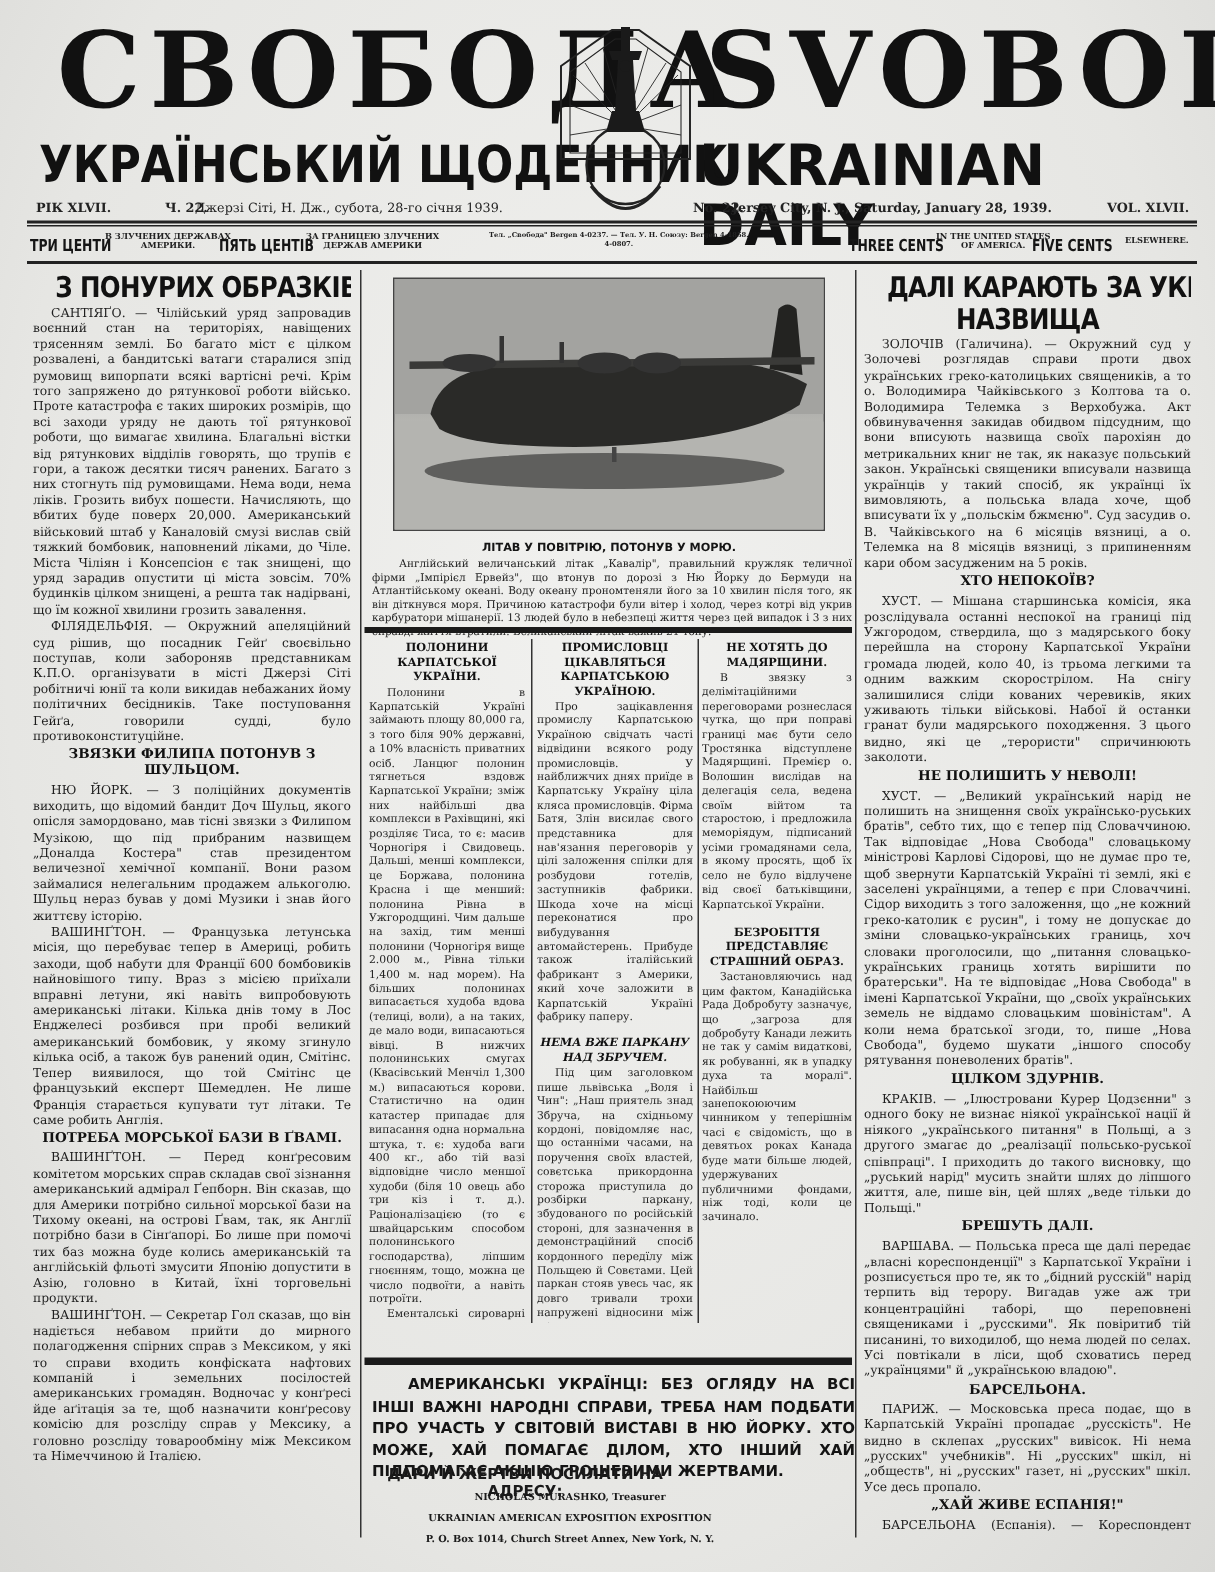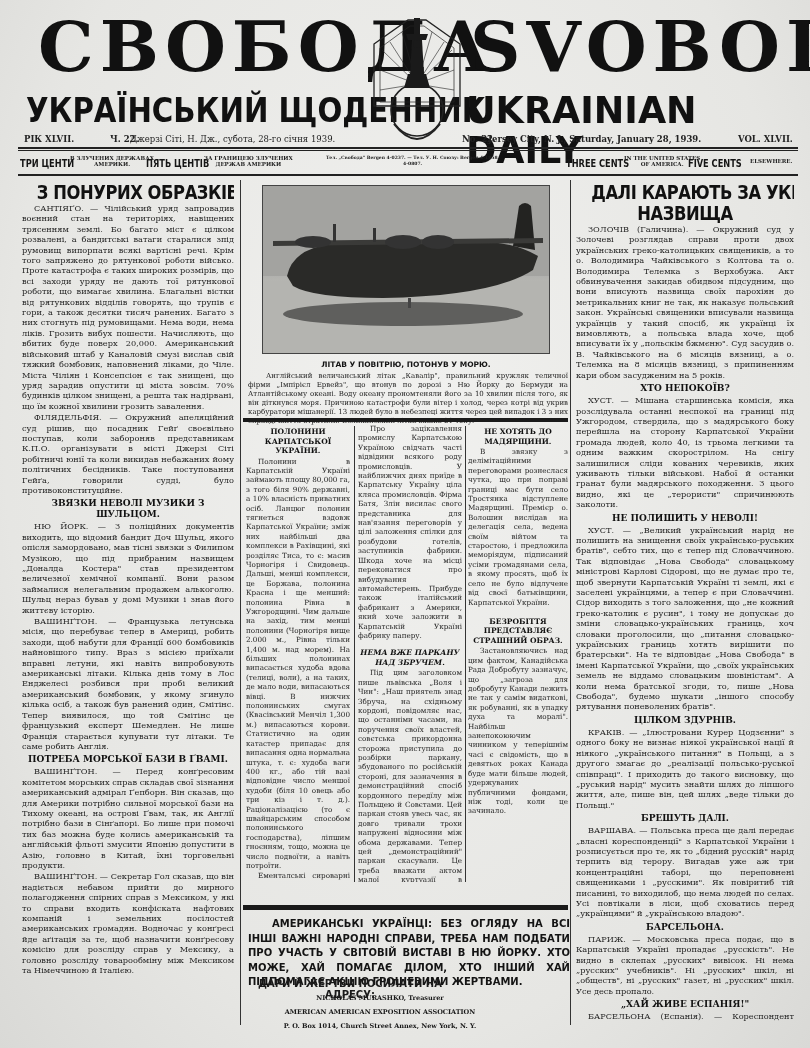--- a/index.html
+++ b/index.html
@@ -170,21 +170,21 @@
 
   <div class="col" style="left:22px; top:182px; width:212px; height:840px; overflow:hidden;">
     <div class="headline-big">З ПОНУРИХ ОБРАЗКІВ У ЧІЛЄ</div>
     <div>
         <p>САНТІЯҐО. — Чілійський уряд запровадив воєнний стан на територіях, навіщених трясенням землі. Бо багато міст є цілком розвалені, а бандитські ватаги старалися зпід румовищ випорпати всякі вартісні речі. Крім того запряжено до рятункової роботи військо. Проте катастрофа є таких широких розмірів, що всі заходи уряду не дають тої рятункової роботи, що вимагає хвилина. Благальні вістки від рятункових відділів говорять, що трупів є гори, а також десятки тисяч ранених. Багато з них стогнуть під румовищами. Нема води, нема ліків. Грозить вибух пошести. Начисляють, що вбитих буде поверх 20,000. Американський військовий штаб у Каналовій смузі вислав свій тяжкий бомбовик, наповнений ліками, до Чіле. Міста Чіліян і Консепсіон є так знищені, що уряд зарадив опустити ці міста зовсім. 70% будинків цілком знищені, а решта так надірвані, що їм кожної хвилини грозить завалення.</p>
       </div>
     <div>
         <p>ФІЛЯДЕЛЬФІЯ. — Окружний апеляційний суд рішив, що посадник Гейґ своєвільно поступав, коли забороняв представникам К.П.О. організувати в місті Джерзі Сіті робітничі юнії та коли викидав небажаних йому політичних бесідників. Таке поступовання Гейґа, говорили судді, було противоконституційне.</p>
       </div>
     <div>
-        <div class="head">ЗВЯЗКИ НЕВОЛІ МУЗИКИ З ШУЛЬЦОМ.</div>
+        <div class="head">ЗВЯЗКИ ФИЛИПА ПОТОНУВ З ШУЛЬЦОМ.</div>
         <p>НЮ ЙОРК. — З поліційних документів виходить, що відомий бандит Доч Шульц, якого опісля замордовано, мав тісні звязки з Филипом Музікою, що під прибраним назвищем „Доналда Костера" став президентом величезної хемічної компанії. Вони разом займалися нелегальним продажем алькоголю. Шульц нераз бував у домі Музики і знав його життєву історію.</p>
       </div>
     <div>
         <p>ВАШИНҐТОН. — Французька летунська місія, що перебуває тепер в Америці, робить заходи, щоб набути для Франції 600 бомбовиків найновішого типу. Враз з місією приїхали вправні летуни, які навіть випробовують американські літаки. Кілька днів тому в Лос Енджелесі розбився при пробі великий американський бомбовик, у якому згинуло кілька осіб, а також був ранений один, Смітінс. Тепер виявилося, що той Смітінс це французький експерт Шемедлен. Не лише Франція старається купувати тут літаки. Те саме робить Англія.</p>
       </div>
     <div>
         <div class="head">ПОТРЕБА МОРСЬКОЇ БАЗИ В ҐВАМІ.</div>
         <p>ВАШИНҐТОН. — Перед конґресовим комітетом морських справ складав свої зізнання американський адмірал Ґепборн. Він сказав, що для Америки потрібно сильної морської бази на Тихому океані, на острові Ґвам, так, як Англії потрібно бази в Сінґапорі. Бо лише при помочі тих баз можна буде колись американській та англійській фльоті змусити Японію допустити в Азію, головно в Китай, їхні торговельні продукти.</p>
       </div>
     <div>
@@ -219,20 +219,21 @@
 
   <div class="col" style="left:246px; top:424px; width:104px; height:458px; overflow:hidden; font-size:7.2px; line-height:9.4px;">
     <div class="head" style="font-size:7.5px; line-height:9.5px;">ПОЛОНИНИ КАРПАТСЬКОЇ УКРАЇНИ.</div>
     <p>Полонини в Карпатській Україні займають площу 80,000 га, з того біля 90% державні, а 10% власність приватних осіб. Ланцюг полонин тягнеться вздовж Карпатської України; зміж них найбільші два комплекси в Рахівщині, які розділяє Тиса, то є: масив Чорногіря і Свидовець. Дальші, менші комплекси, це Боржава, полонина Красна і ще менший: полонина Рівна в Ужгородщині. Чим дальше на захід, тим менші полонини (Чорногіря вище 2.000 м., Рівна тільки 1,400 м. над морем). На більших полонинах випасається худоба вдова (телиці, воли), а на таких, де мало води, випасаються вівці. В нижчих полонинських смугах (Квасівський Менчіл 1,300 м.) випасаються корови. Статистично на один катастер припадає для випасання одна нормальна штука, т. є: худоба ваги 400 кг., або тій вазі відповідне число меншої худоби (біля 10 овець або три кіз і т. д.). Раціоналізацією (то є швайцарським способом полонинського господарства), ліпшим гноєнням, тощо, можна це число подвоїти, а навіть потроїти.</p>
     <p>Ементалські сироварні донині знаходяться тільки в Рахівщині (Менчул і Ротрибска), де продукують річно біля двох вагонів ементальського сира.</p>
 
   </div>
   <div class="vline" style="left:354px; top:426px; height:456px;"></div>
 
   <div class="col" style="left:358px; top:424px; width:104px; height:458px; overflow:hidden; font-size:7.2px; line-height:9.4px;">
+    <div class="head" style="font-size:7.5px; line-height:9.5px;">ПРОМИСЛОВЦІ ЦІКАВЛЯТЬСЯ КАРПАТСЬКОЮ УКРАЇНОЮ.</div>
     <p>Про зацікавлення промислу Карпатською Україною свідчать часті відвідини всякого роду промисловців. У найближчих днях приїде в Карпатську Україну ціла кляса промисловців. Фірма Батя, Злін висилає свого представника для нав'язання переговорів у цілі заложення спілки для розбудови готелів, заступників фабрики. Шкода хоче на місці переконатися про вибудування автомайстерень. Прибуде також італійський фабрикант з Америки, який хоче заложити в Карпатській Україні фабрику паперу.</p>
     <div class="head" style="font-size:7.5px; line-height:9.5px; margin-top:8px;font-style:italic;">НЕМА ВЖЕ ПАРКАНУ НАД ЗБРУЧЕМ.</div>
     <p>Під цим заголовком пише львівська „Воля і Чин": „Наш приятель знад Збруча, на східньому кордоні, повідомляє нас, що останніми часами, на поручення своїх властей, совєтська прикордонна сторожа приступила до розбірки паркану, збудованого по російській стороні, для зазначення в демонстраційний спосіб кордонного передїлу між Польщею й Совєтами. Цей паркан стояв увесь час, як довго тривали трохи напружені відносини між обома державами. Тепер цей „демонстраційний" паркан скасували. Це треба вважати актом малої куртуазії в пограничних відносинах двох держав, що мають із собою чимало спільних інтересів".</p>
 
   </div>
   <div class="vline" style="left:465px; top:426px; height:456px;"></div>
 
   <div class="col" style="left:468px; top:424px; width:100px; height:458px; overflow:hidden; font-size:7.2px; line-height:9.4px;">
     <div class="head" style="font-size:7.5px; line-height:9.5px;">НЕ ХОТЯТЬ ДО МАДЯРЩИНИ.</div>
     <p>В звязку з делімітаційними переговорами рознеслася чутка, що при поправі границі має бути село Тростянка відступлене Мадярщині. Премієр о. Волошин вислідав на делегація села, ведена своїм війтом та старостою, і предложила меморіядум, підписаний усіми громадянами села, в якому просять, щоб їх село не було відлучене від своєї батьківщини, Карпатської України.</p>
@@ -241,21 +242,21 @@
 
   </div>
 
   <div class="thickbar" style="left:243px; top:905px; width:325px; height:5px;"></div>
 
   <div class="appeal">
     <div class="first">АМЕРИКАНСЬКІ УКРАЇНЦІ: БЕЗ ОГЛЯДУ НА ВСІ ІНШІ ВАЖНІ НАРОДНІ СПРАВИ, ТРЕБА НАМ ПОДБАТИ ПРО УЧАСТЬ У СВІТОВІЙ ВИСТАВІ В НЮ ЙОРКУ. ХТО МОЖЕ, ХАЙ ПОМАГАЄ ДІЛОМ, ХТО ІНШИЙ ХАЙ ПІДПОМАГАЄ АКЦІЮ ГРОШЕВИМИ ЖЕРТВАМИ.</div>
   </div>
   <div class="addr" style="left:250px; top:978px; width:200px; font-family:'DejaVu Sans',sans-serif; font-size:10px;">ДАРИ Й ЖЕРТВИ ПОСИЛАТИ НА АДРЕСУ:</div>
   <div class="addr" style="left:260px; top:994px; width:240px; font-size:6.5px;">NICHOLAS MURASHKO, Treasurer</div>
-  <div class="addr" style="left:260px; top:1008px; width:240px; font-size:6.5px;">AMERICAN AMERICAN EXPOSITION ASSOCIATION</div>
+  <div class="addr" style="left:260px; top:1008px; width:240px; font-size:6.5px;">UKRAINIAN AMERICAN EXPOSITION EXPOSITION</div>
   <div class="addr" style="left:250px; top:1022px; width:260px; font-size:6.5px;">P. O. Box 1014, Church Street Annex, New York, N. Y.</div>
 
   <div class="col" style="left:576px; top:182px; width:218px; height:840px; overflow:hidden;">
     <div class="headline-big">ДАЛІ КАРАЮТЬ ЗА УКРАЇНСЬКІ</div>
     <div class="headline-big">НАЗВИЩА</div>
     <div>
         <p>ЗОЛОЧІВ (Галичина). — Окружний суд у Золочеві розглядав справи проти двох українських греко-католицьких священиків, а то о. Володимира Чайківського з Колтова та о. Володимира Телемка з Верхобужа. Акт обвинувачення закидав обидвом підсудним, що вони вписують назвища своїх парохіян до метрикальних книг не так, як наказує польський закон. Українські священики вписували назвища українців у такий спосіб, як українці їх вимовляють, а польська влада хоче, щоб вписувати їх у „польскім бжмєню". Суд засудив о. В. Чайківського на 6 місяців вязниці, а о. Телемка на 8 місяців вязниці, з припиненням кари обом засудженим на 5 років.</p>
       </div>
     <div>
         <div class="head">ХТО НЕПОКОЇВ?</div>

